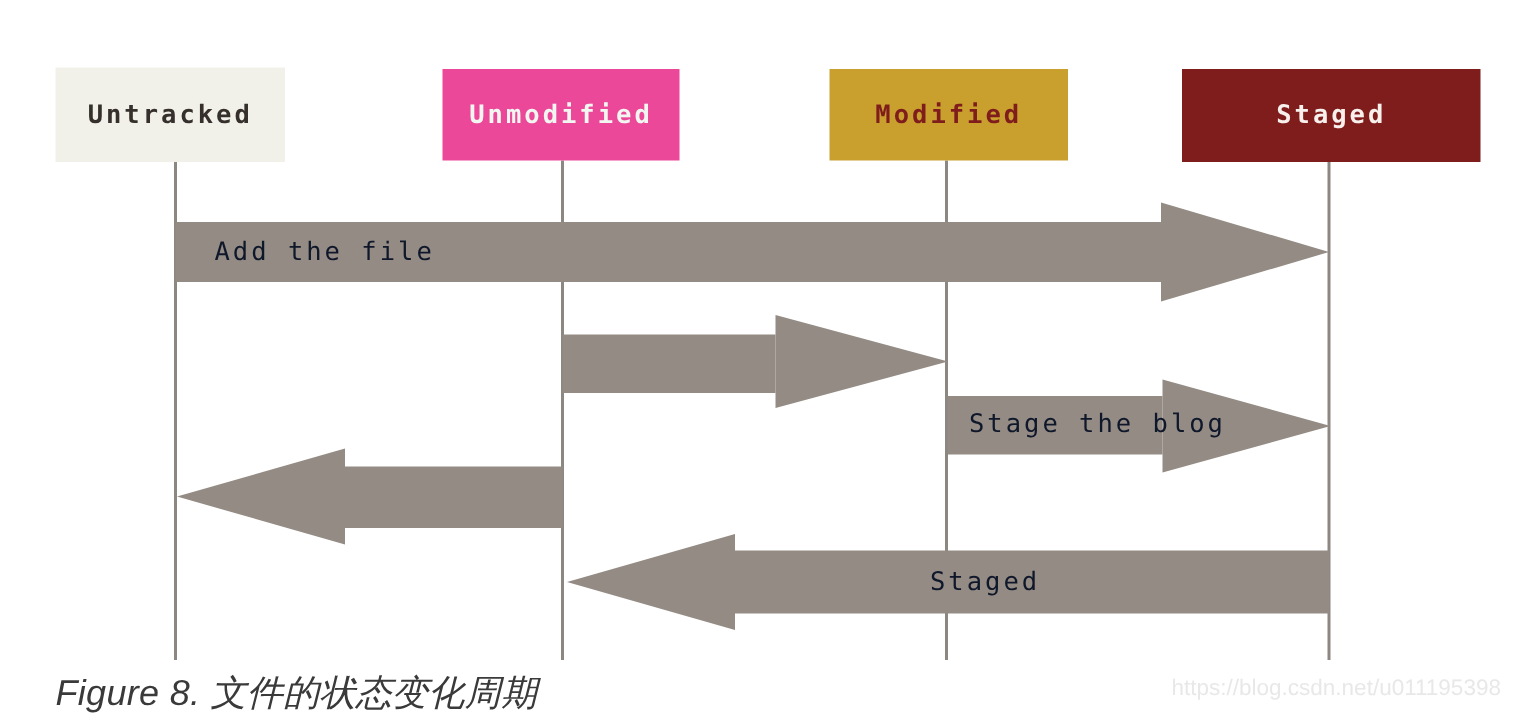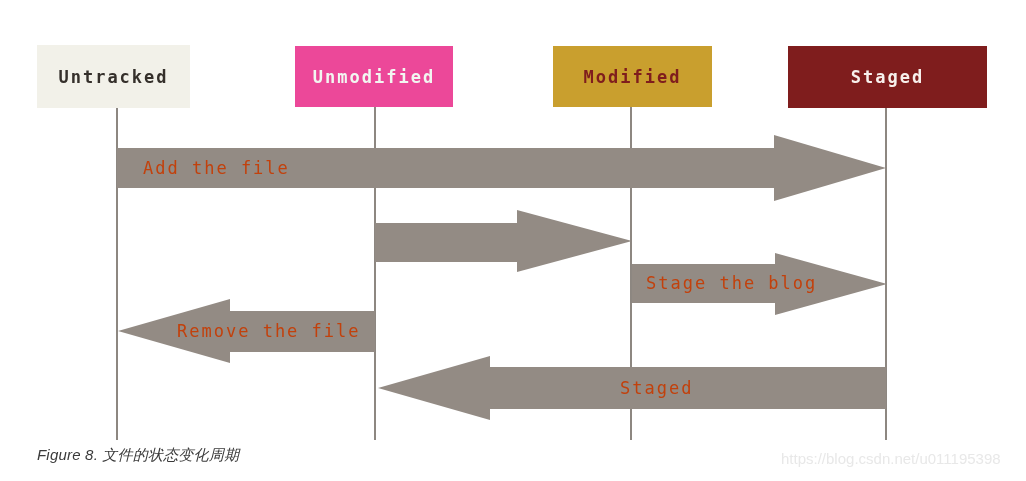--- a/index.html
+++ b/index.html
@@ -34,21 +34,21 @@
 
   
   .arrow-body{position:absolute;background:var(--arrow);}
   .head-right{position:absolute;width:0;height:0;
     border-top:33px solid transparent;border-bottom:33px solid transparent;
     border-left:112px solid var(--arrow);}
   .head-left{position:absolute;width:0;height:0;
     border-top:32px solid transparent;border-bottom:32px solid transparent;
     border-right:112px solid var(--arrow);}
   .arrow-label{
-    position:absolute;color:#c2410c;font-size:17px;letter-spacing:2px;
+    position:absolute;color:#0f172a;font-size:17px;letter-spacing:2px;
     white-space:nowrap;
   }
   .al-add{left:143px;top:148px;line-height:40px;}
   .al-edit{left:397px;top:223px;line-height:39px;}
   .al-stage{left:646px;top:264px;line-height:39px;}
   .al-remove{left:177px;top:311px;line-height:41px;}
   .al-commit{left:620px;top:367px;line-height:42px;}
 
   .ab-add{left:117px;top:148px;width:657px;height:40px;}
   .ah-add{left:774px;top:135px;}
@@ -57,21 +57,21 @@
   .ab-stage{left:632px;top:264px;width:143px;height:39px;}
   .ah-stage{left:775px;top:253px;border-top-width:31px;border-bottom-width:31px;}
   .ab-remove{left:230px;top:311px;width:145px;height:41px;}
   .ah-remove{left:118px;top:299px;}
   .ab-commit{left:490px;top:367px;width:396px;height:42px;}
   .ah-commit{left:378px;top:356px;}
 
   .figure-caption{
     position:absolute;left:37px;top:446px;
     font-family:"Liberation Sans","DejaVu Sans",sans-serif;
-    font-style:italic;font-size:15px;color:#3a3a3a;letter-spacing:0.2px;
+    font-style:italic;font-size:24px;color:#3a3a3a;letter-spacing:0.2px;
   }
   .watermark{
     position:absolute;left:781px;top:450px;
     font-family:"Liberation Sans","DejaVu Sans",sans-serif;
     font-size:15px;color:#e8e8e8;white-space:nowrap;
   }
 </style>
 </head>
 <body>
 
@@ -101,21 +101,20 @@
 
   <div class="arrow-body ab-edit"></div>
   <div class="head-right ah-edit"></div>
 
   <div class="arrow-body ab-stage"></div>
   <div class="head-right ah-stage"></div>
   <span class="arrow-label al-stage">Stage the blog</span>
 
   <div class="arrow-body ab-remove"></div>
   <div class="head-left ah-remove"></div>
-  <span class="arrow-label al-remove">Remove the file</span>
 
   <div class="arrow-body ab-commit"></div>
   <div class="head-left ah-commit"></div>
   <span class="arrow-label al-commit">Staged</span>
 
   <div class="figure-caption">Figure 8. 文件的状态变化周期</div>
 
   <div class="watermark">https://blog.csdn.net/u011195398</div>
 
 </div>

